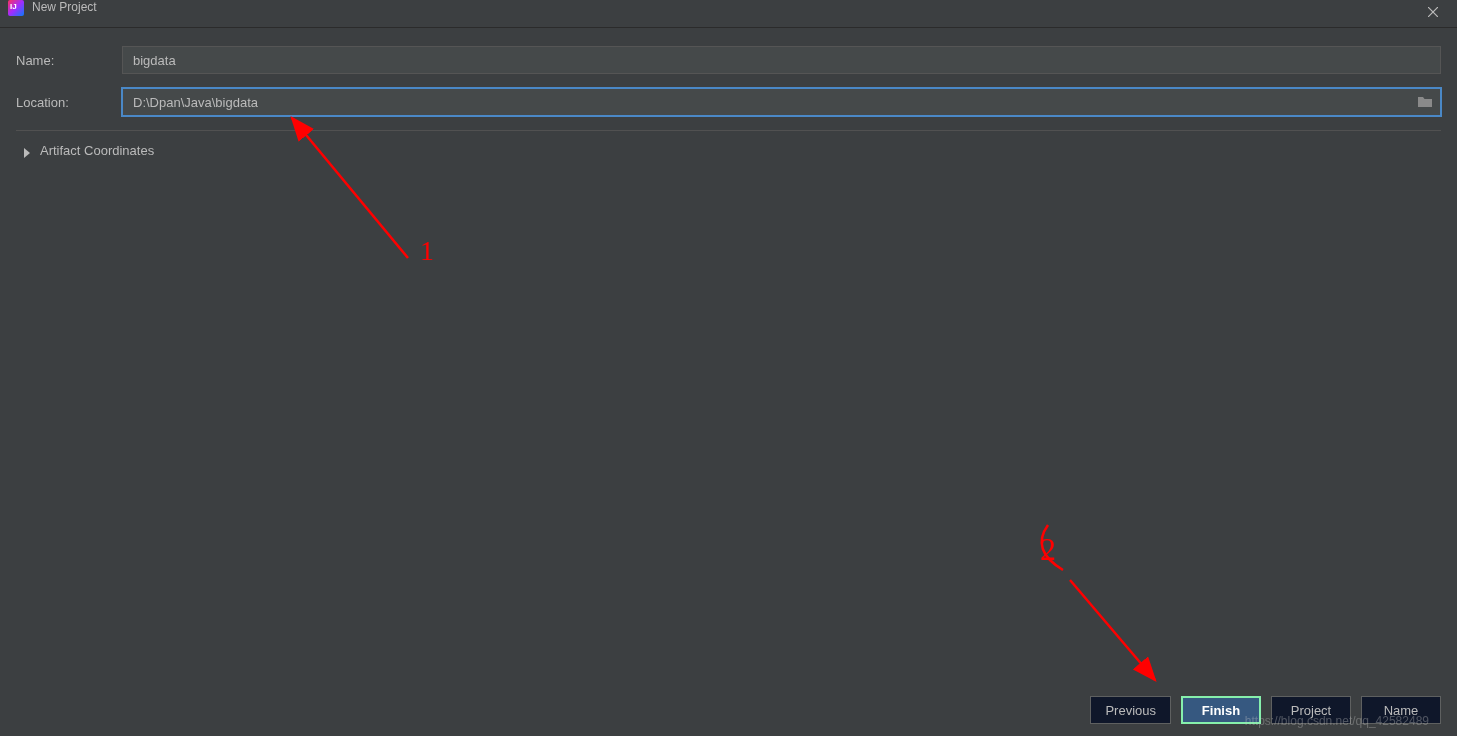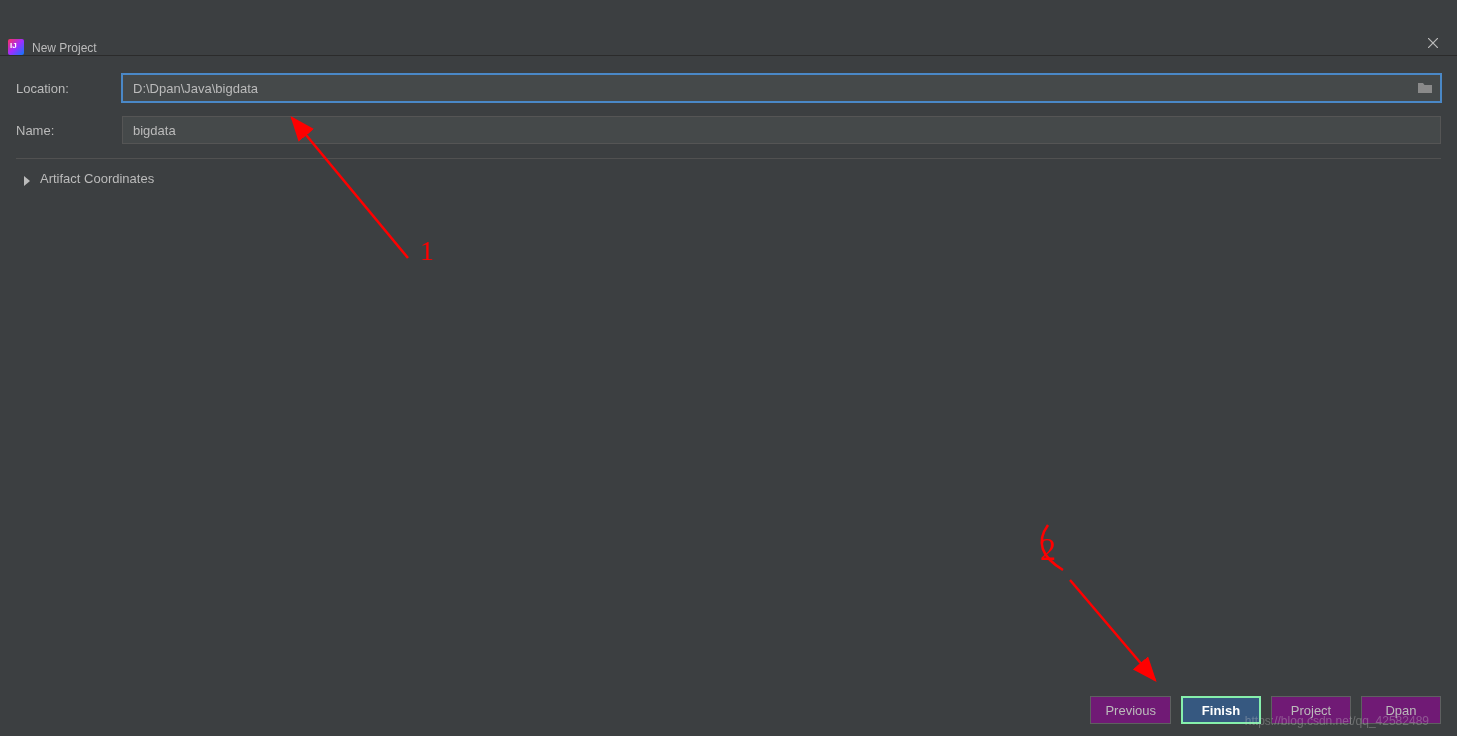--- a/index.html
+++ b/index.html
@@ -8,25 +8,24 @@
     height: 736px;
     background: #3c3f41;
     font-family: "Segoe UI", Tahoma, sans-serif;
     font-size: 13px;
     color: #bbbbbb;
     overflow: hidden;
     position: relative;
   }
   .titlebar {
     display: flex;
-    align-items: flex-end;
+    align-items: flex-start;
     height: 28px;
     padding: 0 8px;
     border-bottom: 1px solid #2b2b2b;
-    margin-top: 28px;
   }
   .titlebar .app-icon {
     width: 16px; height: 16px;
     background: linear-gradient(135deg, #fe315d 0%, #a12cff 50%, #087cfa 100%);
     border-radius: 2px;
     margin-right: 8px;
     position: relative;
   }
   .titlebar .app-icon::after {
     content: "IJ";
@@ -107,21 +106,21 @@
   .footer {
     position: absolute;
     bottom: 12px;
     right: 16px;
     display: flex;
     gap: 10px;
   }
   .btn {
     min-width: 80px;
     height: 28px;
-    background: #701a75;
+    background: #0f172a;
     border: 1px solid #5e6060;
     color: #bbbbbb;
     font-size: 13px;
     cursor: pointer;
     padding: 0 14px;
   }
   .btn.primary {
     background: #365880;
     border: 2px solid #86efac;
     color: #ffffff;
@@ -151,56 +150,56 @@
   <div class="spacer"></div>
   <div class="close-btn">
     <svg width="10" height="10" viewBox="0 0 10 10">
       <line x1="0" y1="0" x2="10" y2="10" stroke="#bbbbbb" stroke-width="1.2"></line>
       <line x1="10" y1="0" x2="0" y2="10" stroke="#bbbbbb" stroke-width="1.2"></line>
     </svg>
   </div>
 </div>
 
 <div class="form">
+  <div class="row">
+    <div class="label">Name:</div>
+    <div class="field">
+      <input class="text-input" type="text" value="bigdata" style="">
+    </div>
+  </div>
+
   <div class="row">
     <div class="label">Location:</div>
     <div class="field">
       <input class="text-input focused" type="text" value="D:\Dpan\Java\bigdata" style="">
       <span class="folder-icon">
         <svg width="16" height="14" viewBox="0 0 16 14">
           <path d="M1 2 h5 l1.5 2 H15 v8 H1 z" fill="#8a8a8a"></path>
         </svg>
       </span>
     </div>
   </div>
 
-  <div class="row">
-    <div class="label">Name:</div>
-    <div class="field">
-      <input class="text-input" type="text" value="bigdata" style="">
-    </div>
-  </div>
-
   <hr class="separator">
 
   <div class="artifact-row">
     <span class="chevron">
       <svg width="8" height="10" viewBox="0 0 8 10">
           <polygon points="1,0 7,5 1,10" fill="#bbbbbb"></polygon>
         </svg>
     </span>
     <span>Artifact Coordinates</span>
   </div>
 </div>
 
 <div class="footer">
   <button class="btn">Previous</button>
   <button class="btn primary">Finish</button>
   <button class="btn">Project</button>
-  <button class="btn">Dpan</button>
+  <button class="btn">Name</button>
 </div>
 
 <div class="watermark">https://blog.csdn.net/qq_42582489</div>
 
 <svg class="annotation-layer" width="1457" height="736">
   <defs>
     <marker id="arrowhead" markerWidth="10" markerHeight="8" refX="9" refY="4" orient="auto">
       <polygon points="0 0, 10 4, 0 8" fill="#ff0000"></polygon>
     </marker>
   </defs>

